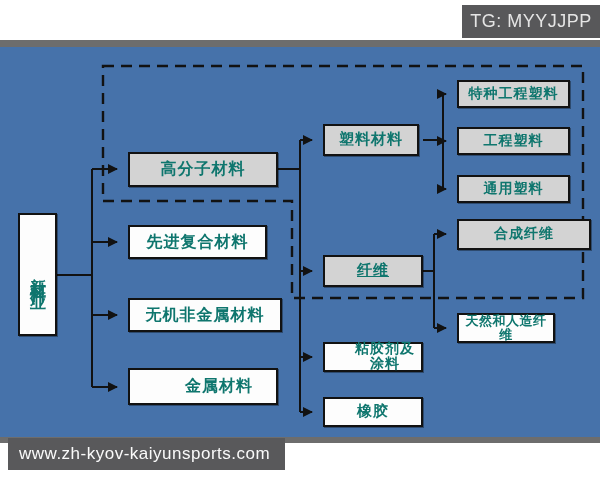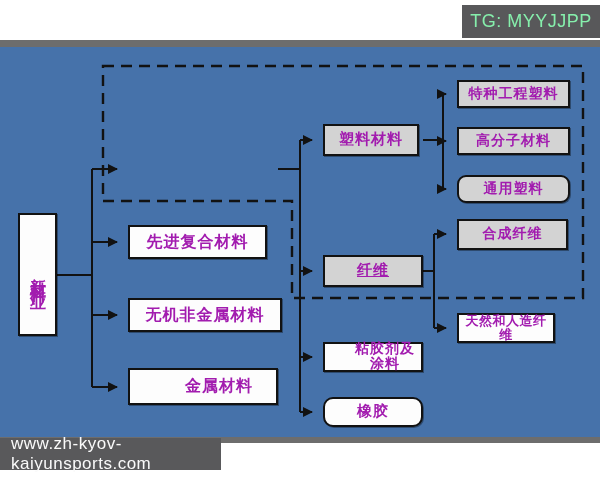--- a/index.html
+++ b/index.html
@@ -4,51 +4,51 @@
 <style>
   html,body{margin:0;padding:0;}
   body{
     width:600px;height:480px;position:relative;background:#ffffff;
     font-family:"Liberation Sans","DejaVu Sans",sans-serif;overflow:hidden;
   }
   .stage{position:absolute;inset:0;}
   
   .tg-badge{
     position:absolute;left:462px;top:5px;width:138px;height:33px;
-    background:#58585a;color:#86efac;display:flex;align-items:center;justify-content:center;
+    background:#58585a;color:#e5e5e5;display:flex;align-items:center;justify-content:center;
     font-size:18px;letter-spacing:0.5px;
   }
   
   .panel{
     position:absolute;left:0;top:40px;width:600px;height:403px;
     background:#4672aa;border-top:7px solid #6d6d6d;border-bottom:6px solid #6d6d6d;
     box-sizing:border-box;
   }
   
   svg.wires{position:absolute;left:0;top:0;width:600px;height:480px;pointer-events:none;}
   
   .node{
     position:absolute;box-sizing:border-box;border:2px solid #121212;
     display:flex;align-items:center;justify-content:center;
-    font-family:"Liberation Serif","DejaVu Serif",serif;font-weight:bold;color:#a21caf;
+    font-family:"Liberation Serif","DejaVu Serif",serif;font-weight:bold;color:#0f766e;
     letter-spacing:1px;text-align:center;line-height:1.05;
     box-shadow:1px 1px 0 rgba(0,0,0,0.35);
   }
   .node.gray{background:#d3d3d3;}
   .node.white{background:#fdfdfd;}
   .node.root{
     writing-mode:vertical-rl;text-orientation:upright;font-size:16px;letter-spacing:4px;
   }
   .fs16{font-size:16px;}
   .fs15{font-size:15px;}
   .fs14{font-size:14px;}
   .fs13{font-size:13px;letter-spacing:0.5px;}
   
   .url-bar{
-    position:absolute;left:0;top:438px;width:221px;height:32px;
+    position:absolute;left:8px;top:438px;width:277px;height:32px;
     background:#59595b;color:#fafafa;display:flex;align-items:center;
     padding-left:11px;box-sizing:border-box;font-size:17px;letter-spacing:0.5px;
   }
 </style>
 </head>
 <body>
 
 <div class="stage">
 
   <div class="tg-badge">
@@ -89,33 +89,34 @@
 
       <path d="M423,271 H434"></path>
       <path d="M434,234 V328"></path>
       <path d="M434,234 H446" marker-end="url(#arrow)"></path>
       <path d="M434,328 H446" marker-end="url(#arrow)"></path>
     </g>
   </svg>
 
   <div class="node white root" style="left:18px;top:213px;width:39px;height:123px;">新材料产业</div>
 
+  <div class="node gray fs16" style="left:128px;top:152px;width:150px;height:35px;">高分子材料</div>
   <div class="node white fs16" style="left:128px;top:225px;width:139px;height:34px;">先进复合材料</div>
   <div class="node white fs16" style="left:128px;top:298px;width:154px;height:34px;">无机非金属材料</div>
   <div class="node white fs16" style="left:128px;top:368px;width:150px;height:37px;padding-left:32px;">金属材料</div>
 
   <div class="node gray fs15" style="left:323px;top:124px;width:96px;height:32px;">塑料材料</div>
   <div class="node gray fs15" style="left:323px;top:255px;width:100px;height:32px;text-decoration:underline;">纤维</div>
   <div class="node white fs14" style="left:323px;top:342px;width:100px;height:30px;padding-left:24px;">粘胶剂及涂料</div>
-  <div class="node white fs15" style="left:323px;top:397px;width:100px;height:30px;border-radius:10px;">橡胶</div>
+  <div class="node white fs15" style="left:323px;top:397px;width:100px;height:30px;">橡胶</div>
 
   <div class="node gray fs14" style="left:457px;top:80px;width:113px;height:28px;">特种工程塑料</div>
-  <div class="node gray fs14" style="left:457px;top:127px;width:113px;height:28px;">高分子材料</div>
-  <div class="node gray fs14" style="left:457px;top:175px;width:113px;height:28px;border-radius:9px;">通用塑料</div>
+  <div class="node gray fs14" style="left:457px;top:127px;width:113px;height:28px;">工程塑料</div>
+  <div class="node gray fs14" style="left:457px;top:175px;width:113px;height:28px;">通用塑料</div>
 
-  <div class="node gray fs14" style="left:457px;top:219px;width:111px;height:31px;">合成纤维</div>
+  <div class="node gray fs14" style="left:457px;top:219px;width:134px;height:31px;">合成纤维</div>
   <div class="node white fs13" style="left:457px;top:313px;width:98px;height:30px;">天然和人造纤维</div>
 
   <div class="url-bar">
     <span>www.zh-kyov-kaiyunsports.com</span>
   </div>
 
 </div>
 
 </body></html>

